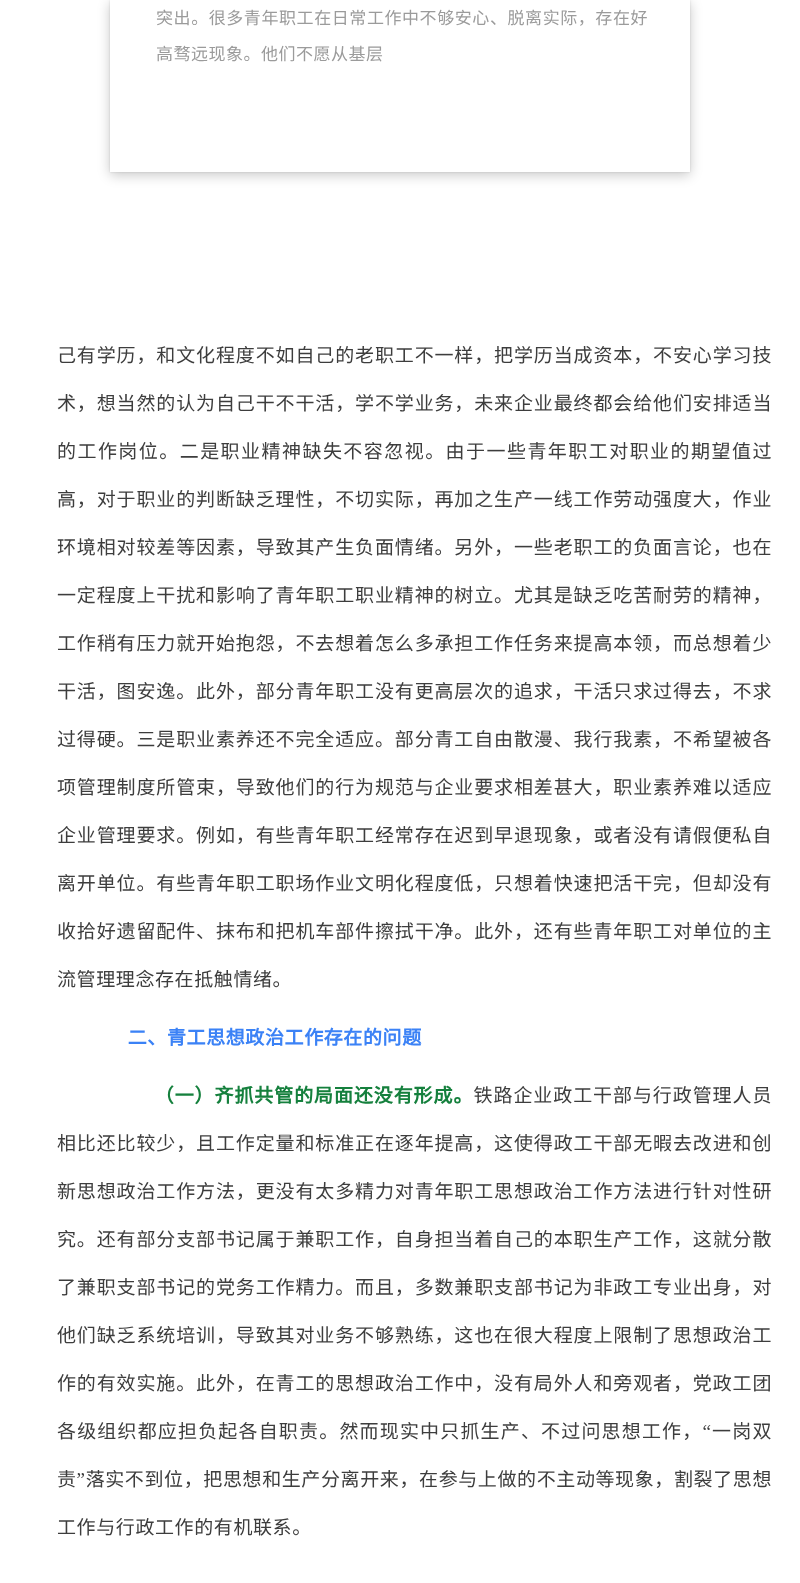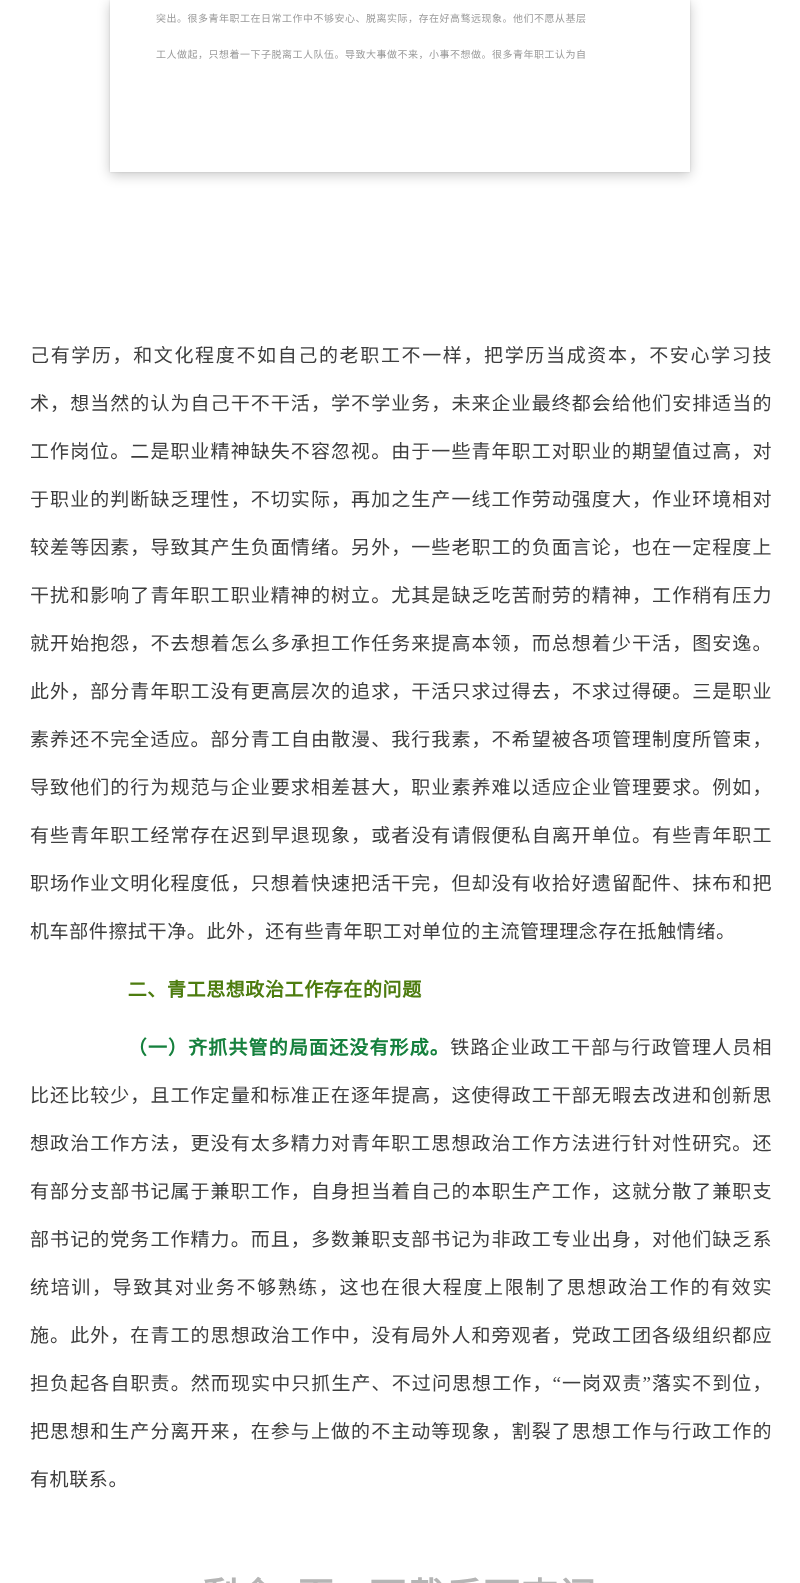--- a/index.html
+++ b/index.html
@@ -18,45 +18,46 @@
   .preview-card {
     width: 580px;
     height: 172px;
     margin-left: 110px;
     background: #ffffff;
     box-shadow: 0 3px 12px rgba(0,0,0,0.22), 0 0 2px rgba(0,0,0,0.12);
     padding: 1px 42px 0 46px;
     overflow: hidden;
   }
   .preview-card p {
-    font-size: 10px;
+    font-size: 17px;
     line-height: 36px;
     color: #9b9b9b;
     text-align: justify;
     letter-spacing: 0.5px;
   }
 
   
   .doc-body {
     margin: 160px 28px 0 30px;
     color: #3d3d3d;
     font-size: 19px;
     line-height: 48px;
     text-align: justify;
     letter-spacing: 0.6px;
   }
   .doc-body .para {
     text-align: justify;
+    margin-left: 27px;
   }
   .doc-body .section-heading {
     font-size: 19px;
     font-weight: 700;
     margin: 10px 0 10px 0;
     text-indent: 98px;
-    color: #4d7c0f;
+    color: #3b82f6;
   }
   .doc-body .para.indented {
     text-indent: 98px;
   }
   .doc-body .lead {
     font-weight: 700;
     color: #15803d;
   }
 
   
@@ -72,21 +73,20 @@
   .footer-note .sep {
     display: inline-block;
     width: 34px;
   }
 </style>
 </head>
 <body>
 
 <div class="preview-card">
   <p>突出。很多青年职工在日常工作中不够安心、脱离实际，存在好高骛远现象。他们不愿从基层</p>
-  <p>工人做起，只想着一下子脱离工人队伍。导致大事做不来，小事不想做。很多青年职工认为自</p>
 </div>
 
 <div class="doc-body">
   <p class="para">己有学历，和文化程度不如自己的老职工不一样，把学历当成资本，不安心学习技术，想当然的认为自己干不干活，学不学业务，未来企业最终都会给他们安排适当的工作岗位。二是职业精神缺失不容忽视。由于一些青年职工对职业的期望值过高，对于职业的判断缺乏理性，不切实际，再加之生产一线工作劳动强度大，作业环境相对较差等因素，导致其产生负面情绪。另外，一些老职工的负面言论，也在一定程度上干扰和影响了青年职工职业精神的树立。尤其是缺乏吃苦耐劳的精神，工作稍有压力就开始抱怨，不去想着怎么多承担工作任务来提高本领，而总想着少干活，图安逸。此外，部分青年职工没有更高层次的追求，干活只求过得去，不求过得硬。三是职业素养还不完全适应。部分青工自由散漫、我行我素，不希望被各项管理制度所管束，导致他们的行为规范与企业要求相差甚大，职业素养难以适应企业管理要求。例如，有些青年职工经常存在迟到早退现象，或者没有请假便私自离开单位。有些青年职工职场作业文明化程度低，只想着快速把活干完，但却没有收拾好遗留配件、抹布和把机车部件擦拭干净。此外，还有些青年职工对单位的主流管理理念存在抵触情绪。</p>
 
   <h3 class="section-heading">二、青工思想政治工作存在的问题</h3>
 
   <p class="para indented"><span class="lead">（一）齐抓共管的局面还没有形成。</span><span>铁路企业政工干部与行政管理人员相比还比较少，且工作定量和标准正在逐年提高，这使得政工干部无暇去改进和创新思想政治工作方法，更没有太多精力对青年职工思想政治工作方法进行针对性研究。还有部分支部书记属于兼职工作，自身担当着自己的本职生产工作，这就分散了兼职支部书记的党务工作精力。而且，多数兼职支部书记为非政工专业出身，对他们缺乏系统培训，导致其对业务不够熟练，这也在很大程度上限制了思想政治工作的有效实施。此外，在青工的思想政治工作中，没有局外人和旁观者，党政工团各级组织都应担负起各自职责。然而现实中只抓生产、不过问思想工作，“一岗双责”落实不到位，把思想和生产分离开来，在参与上做的不主动等现象，割裂了思想工作与行政工作的有机联系。</span></p>
 </div>
 

